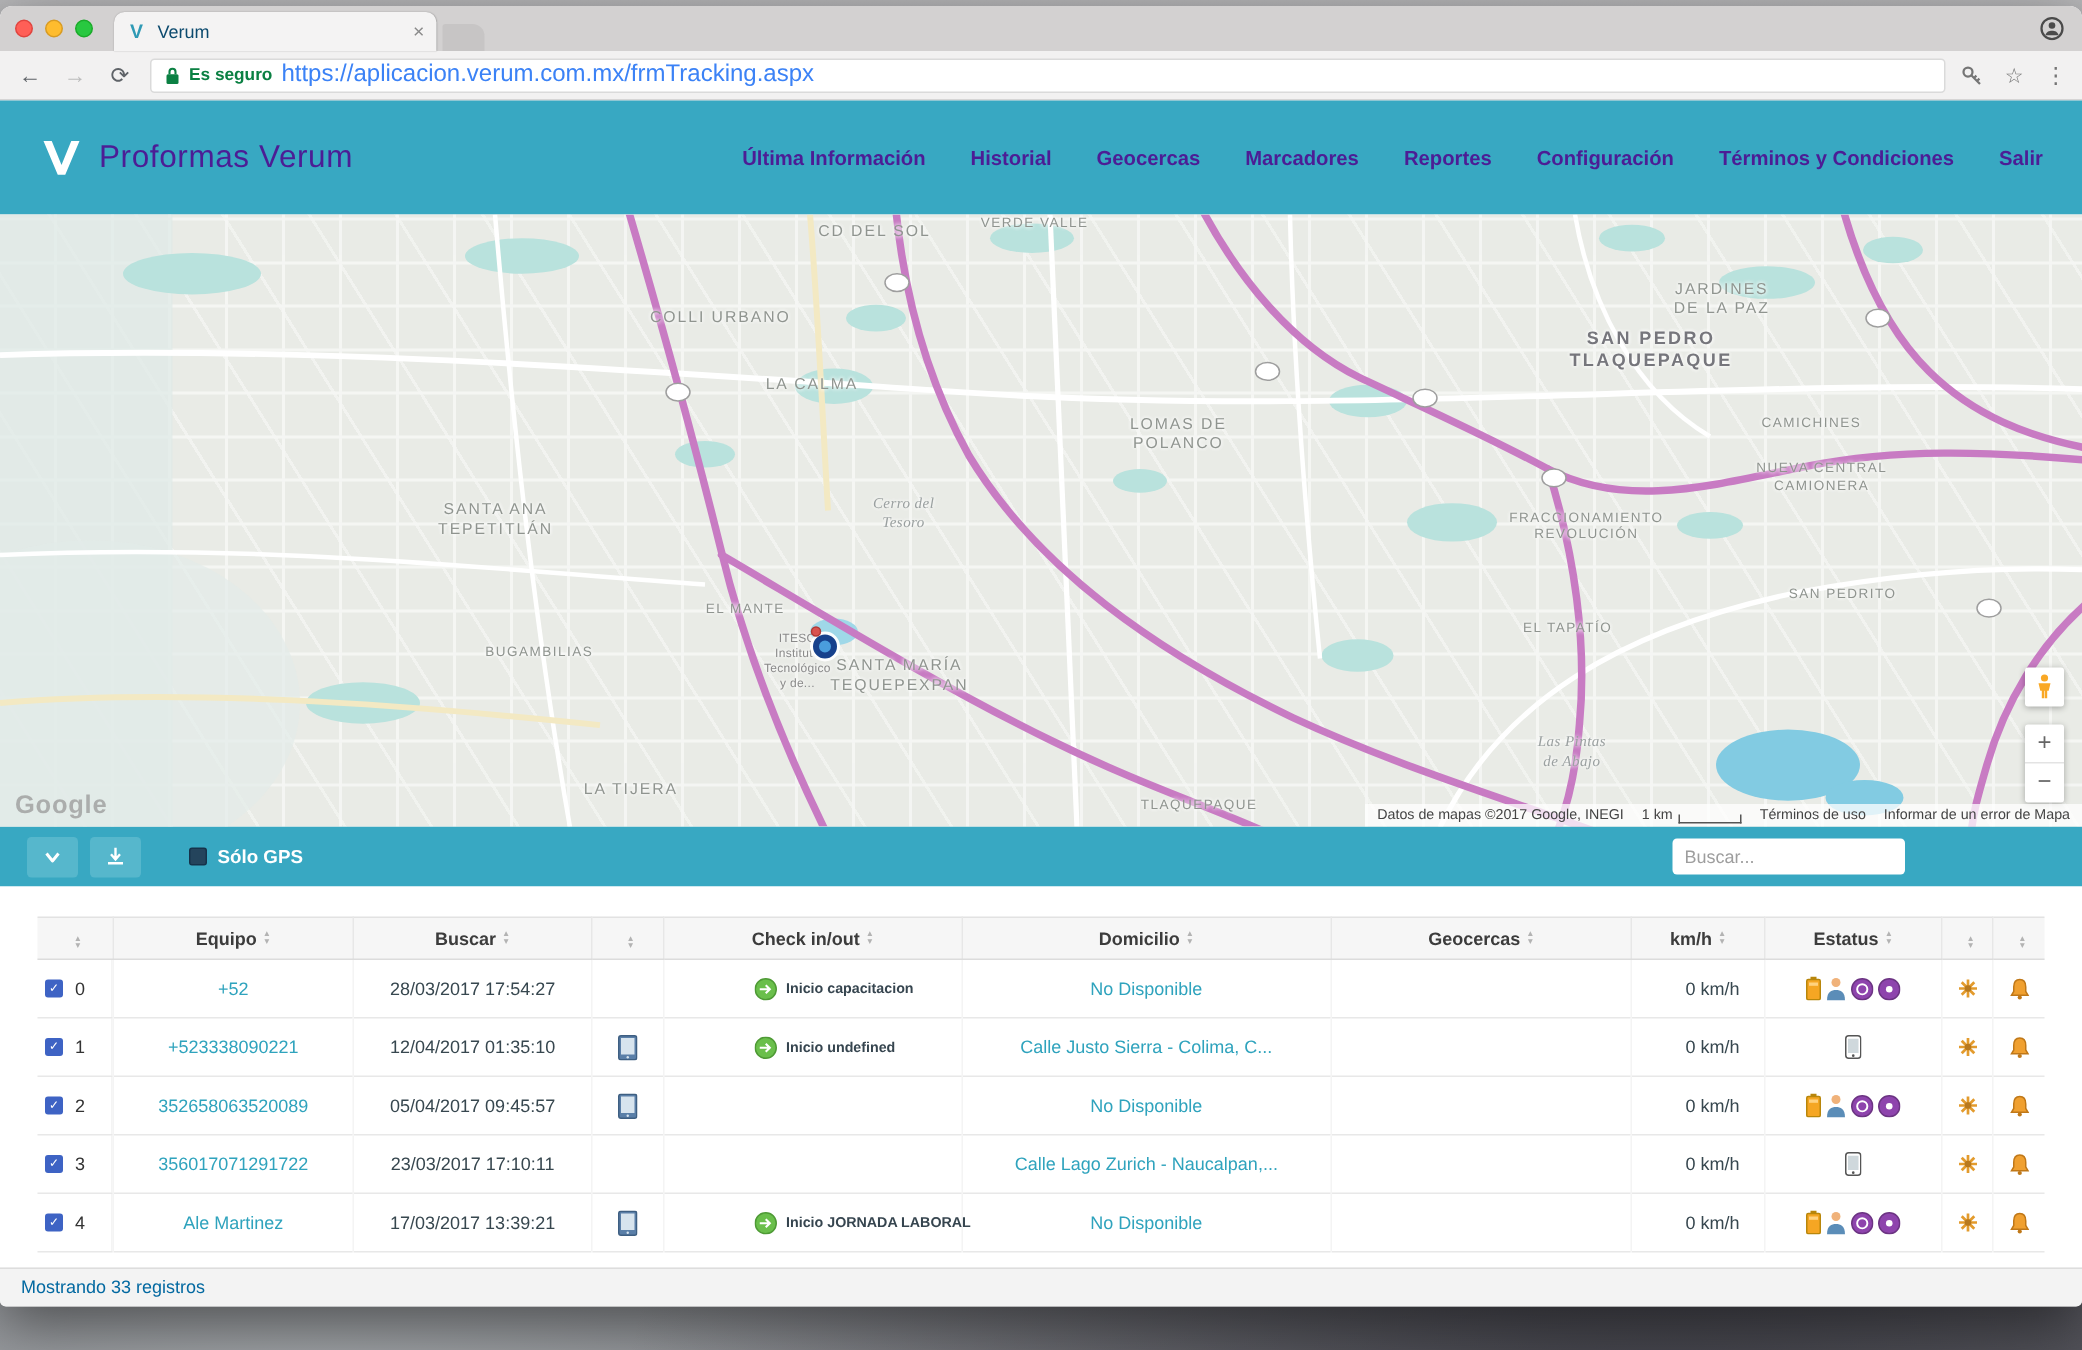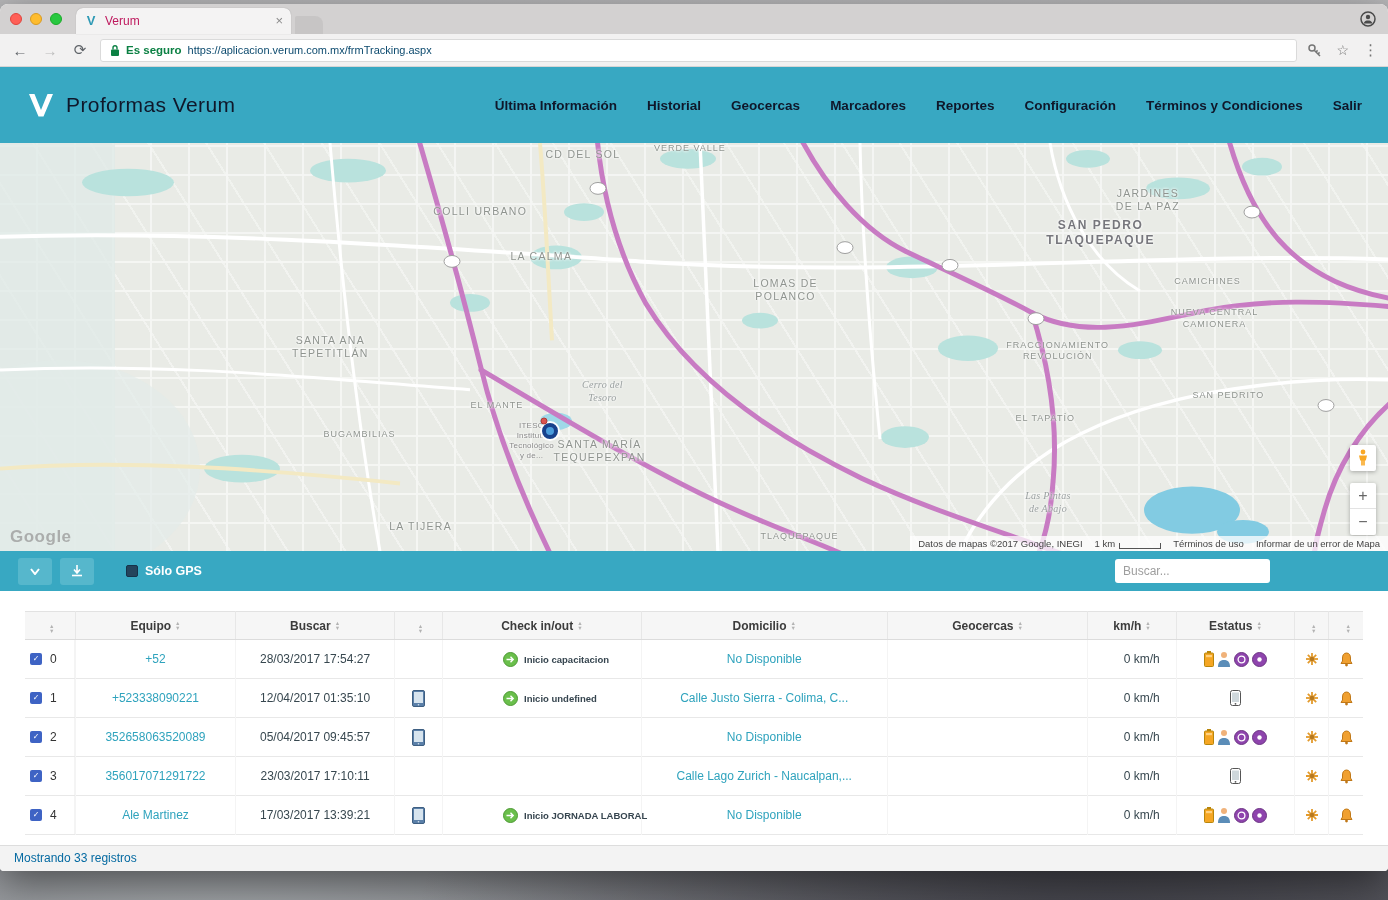--- a/index.html
+++ b/index.html
@@ -21,33 +21,33 @@
   
   .tabbar{height:30px;background:#d3d1d1;display:flex;align-items:center;padding:0 10px;position:relative}
   .lights{display:flex;gap:8px;margin-right:14px}
   .light{width:12px;height:12px;border-radius:50%}
   .light.red{background:#ff5f57;border:1px solid #e0443e}
   .light.yellow{background:#febc2e;border:1px solid #d89b22}
   .light.green{background:#28c840;border:1px solid #1aab29}
   .tab{align-self:flex-end;height:26px;width:215px;background:#f4f3f3;border-radius:7px 7px 0 0;
        display:flex;align-items:center;padding:0 8px;gap:7px;box-shadow:0 0 1px rgba(0,0,0,.3)}
   .favicon{width:14px;height:14px;color:#2f9ab5;font-weight:bold;font-size:13px;line-height:14px;text-align:center}
-  .tab-title{font-size:12px;color:#be185d;flex:1;text-align:left}
+  .tab-title{font-size:12px;color:#0c4a6e;flex:1;text-align:left}
   .tab-close{font-size:13px;color:#8a8a8a;cursor:pointer}
   .newtab{align-self:flex-end;height:18px;width:28px;background:#c7c5c5;border-radius:2px 8px 0 0;margin-left:4px}
   .profile{position:absolute;right:12px;top:7px;width:16px;height:16px;color:#4a4a4a}
   .browser-toolbar{height:34px;background:#f2f1f1;border-bottom:1px solid #d6d5d5;display:flex;align-items:center;padding:0 10px;gap:10px}
   .nav-btn{font-size:15px;color:#5f6368;width:20px;text-align:center;cursor:pointer}
   .nav-btn.disabled{color:#bcbcbc}
   .addr{flex:1;height:23px;background:#fff;border:1px solid #dadada;border-radius:3px;display:flex;align-items:center;padding:0 9px;gap:6px;font-size:12px}
   .secure{color:#0b8043;font-weight:bold;font-size:11.5px}
-  .url{color:#0c4a6e;font-size:11px}
+  .url{color:#3b82f6;font-size:16px}
   .addr-icons{display:flex;gap:14px;color:#757575;font-size:14px;align-items:center}
   
-  .app-header{height:76px;background:#38a8c2;display:flex;align-items:center;padding:0 26px;color:#0f172a}
+  .app-header{height:76px;background:#38a8c2;display:flex;align-items:center;padding:0 26px;color:#4c1d95}
   .brand{display:flex;align-items:center;gap:10px;font-size:21px;font-weight:400;letter-spacing:.4px;cursor:pointer}
   .main-nav{margin-left:auto;display:flex;gap:30px;align-items:center}
   .nav-item{font-size:13.5px;font-weight:bold;cursor:pointer;white-space:nowrap}
   
   .map{height:412px;position:relative;background:#e9ebe6;overflow:hidden;cursor:grab}
   .map-streets{position:absolute;inset:0;opacity:.55;background-image:
     repeating-linear-gradient(0deg, transparent 0 27px, rgba(255,255,255,.95) 27px 29px),
     repeating-linear-gradient(90deg, transparent 0 36px, rgba(255,255,255,.95) 36px 38px),
     repeating-linear-gradient(58deg, transparent 0 47px, rgba(255,255,255,.7) 47px 49px);}
   .map svg.roads{position:absolute;inset:0;width:100%;height:100%}
@@ -237,21 +237,21 @@
         <div class="map-label " style="left: 39%; top: 28%;">LA CALMA</div>
         <div class="map-label " style="left: 56.6%; top: 36%; text-align: center;">LOMAS DE<br>POLANCO</div>
         <div class="map-label " style="left: 23.8%; top: 47%; margin-top: 12px;">SANTA ANA<br>TEPETITLÁN</div>
         <div class="map-label lg" style="left: 79.3%; top: 22%;">SAN PEDRO<br>TLAQUEPAQUE</div>
         <div class="map-label " style="left: 82.7%; top: 14%;">JARDINES<br>DE LA PAZ</div>
         <div class="map-label sm" style="left: 87%; top: 34%;">CAMICHINES</div>
         <div class="map-label sm" style="left: 87.5%; top: 43%;">NUEVA CENTRAL<br>CAMIONERA</div>
         <div class="map-label sm" style="left: 76.2%; top: 51%;">FRACCIONAMIENTO<br>REVOLUCIÓN</div>
         <div class="map-label sm" style="left: 75.3%; top: 67.5%;">EL TAPATÍO</div>
         <div class="map-label sm" style="left: 88.5%; top: 62%;">SAN PEDRITO</div>
-        <div class="map-label it" style="left: 43.4%; top: 49%; margin-top: 48px;">Cerro del<br>Tesoro</div>
+        <div class="map-label it" style="left: 43.4%; top: 49%;">Cerro del<br>Tesoro</div>
         <div class="map-label sm" style="left: 35.8%; top: 64.5%;">EL MANTE</div>
         <div class="map-label sm" style="left: 25.9%; top: 71.5%;">BUGAMBILIAS</div>
         <div class="map-label tiny" style="left: 38.3%; top: 73%;">ITESO<br>Instituto<br>Tecnológico<br>y de...</div>
         <div class="map-label " style="left: 43.2%; top: 75.5%;">SANTA MARÍA<br>TEQUEPEXPAN</div>
         <div class="map-label " style="left: 30.3%; top: 94%;">LA TIJERA</div>
         <div class="map-label sm" style="left: 57.6%; top: 96.5%;">TLAQUEPAQUE</div>
         <div class="map-label it" style="left: 75.5%; top: 88%;">Las Pintas<br>de Abajo</div>
       </div>
     <div class="marker" style="left: 39.6%; top: 70.5%;"></div>
     <div class="poi" style="left: 39.2%; top: 68.2%;"></div>

